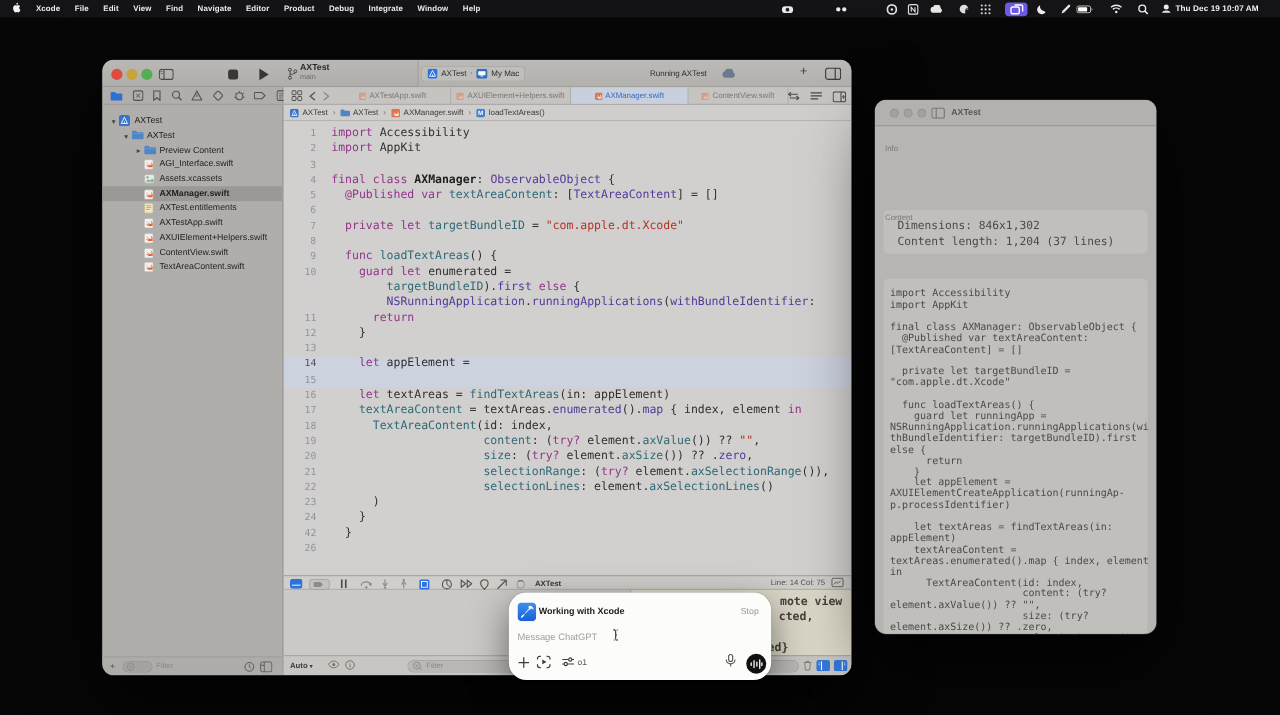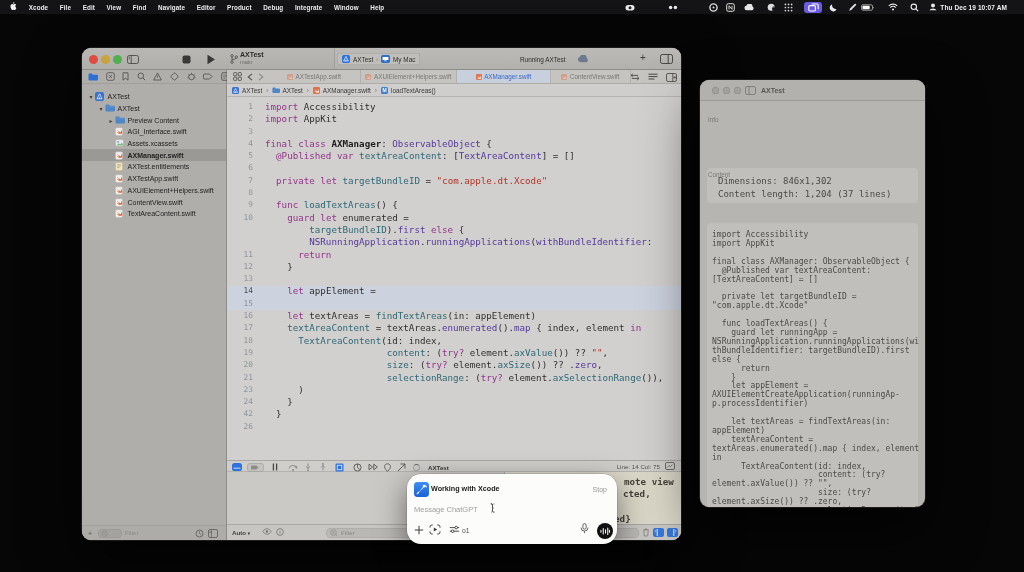--- a/index.html
+++ b/index.html
@@ -605,20 +605,21 @@
               <div class="crow"><span class="ln">12</span><span class="ct"><span class="pln">    }</span></span></div>
               <div class="crow"><span class="ln">13</span><span class="ct"></span></div>
               <div class="crow"><span class="ln lnhl">14</span><span class="ct"><span class="pln">    </span><span class="kw">let</span><span class="pln"> appElement =</span></span></div>
               <div class="crow"><span class="ln">15</span><span class="ct"></span></div>
               <div class="crow"><span class="ln">16</span><span class="ct"><span class="pln">    </span><span class="kw">let</span><span class="pln"> textAreas = </span><span class="prj">findTextAreas</span><span class="pln">(in: appElement)</span></span></div>
               <div class="crow"><span class="ln">17</span><span class="ct"><span class="pln">    </span><span class="prj">textAreaContent</span><span class="pln"> = textAreas.</span><span class="typ">enumerated</span><span class="pln">().</span><span class="typ">map</span><span class="pln"> { index, element </span><span class="kw">in</span></span></div>
               <div class="crow"><span class="ln">18</span><span class="ct"><span class="pln">      </span><span class="prj">TextAreaContent</span><span class="pln">(id: index,</span></span></div>
               <div class="crow"><span class="ln">19</span><span class="ct"><span class="pln">                      </span><span class="prj">content</span><span class="pln">: (</span><span class="kw">try?</span><span class="pln"> element.</span><span class="prj">axValue</span><span class="pln">()) ?? </span><span class="str">""</span><span class="pln">,</span></span></div>
               <div class="crow"><span class="ln">20</span><span class="ct"><span class="pln">                      </span><span class="prj">size</span><span class="pln">: (</span><span class="kw">try?</span><span class="pln"> element.</span><span class="prj">axSize</span><span class="pln">()) ?? .</span><span class="typ">zero</span><span class="pln">,</span></span></div>
               <div class="crow"><span class="ln">21</span><span class="ct"><span class="pln">                      </span><span class="prj">selectionRange</span><span class="pln">: (</span><span class="kw">try?</span><span class="pln"> element.</span><span class="prj">axSelectionRange</span><span class="pln">()),</span></span></div>
+              <div class="crow"><span class="ln">22</span><span class="ct"><span class="pln">                      </span><span class="prj">selectionLines</span><span class="pln">: element.</span><span class="prj">axSelectionLines</span><span class="pln">()</span></span></div>
               <div class="crow"><span class="ln">23</span><span class="ct"><span class="pln">      )</span></span></div>
               <div class="crow"><span class="ln">24</span><span class="ct"><span class="pln">    }</span></span></div>
               <div class="crow"><span class="ln">42</span><span class="ct"><span class="pln">  }</span></span></div>
               <div class="crow"><span class="ln">26</span><span class="ct"></span></div>
             </div>
       </div>
       <div class="debugbar" id="debugbar">
         <span class="dbg-proc" style="margin-left: 4px; font-size: 6.2px; font-weight: 700; color: rgb(58, 57, 56); position: absolute; left: 197px; top: 2.8px;">AXTest</span>
         <div class="debug-right">
           <span>Line: 14  Col: 75</span>

